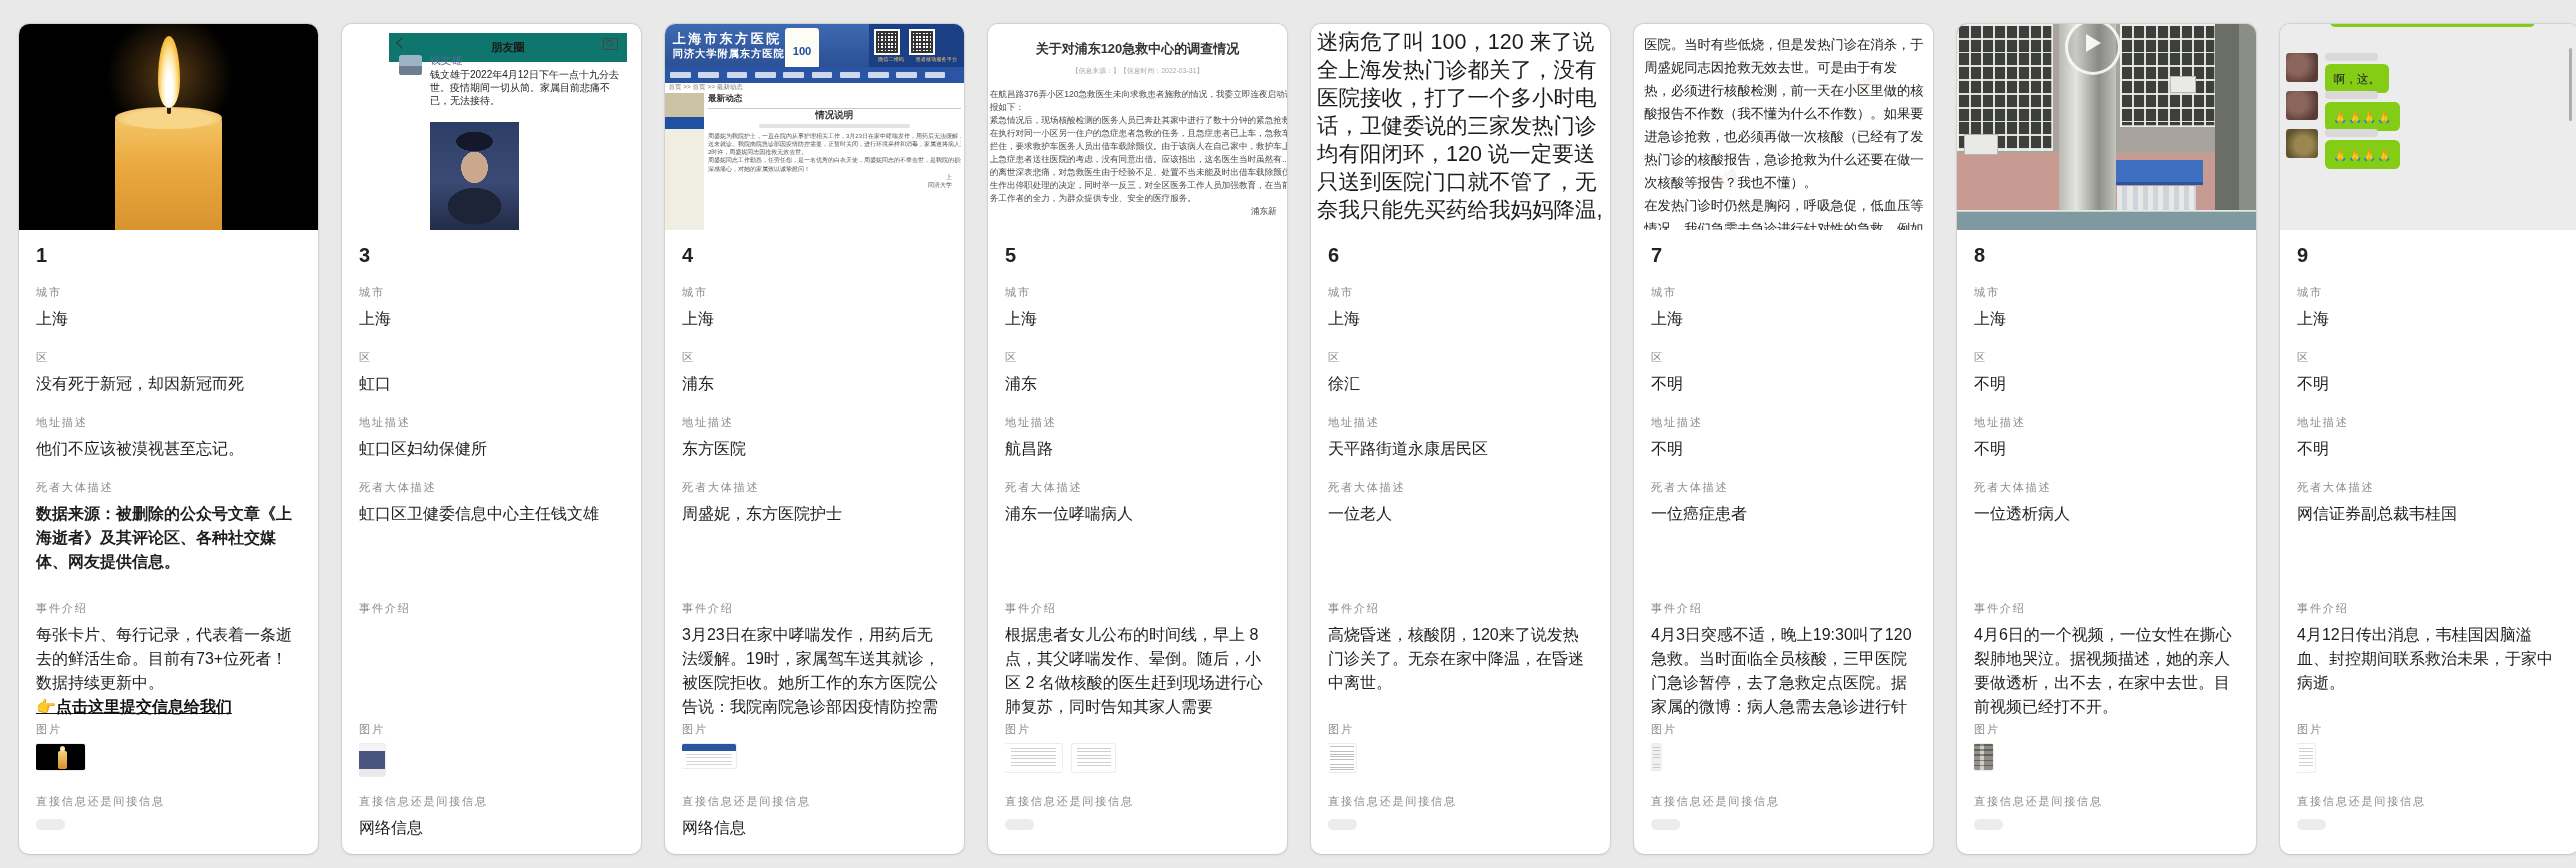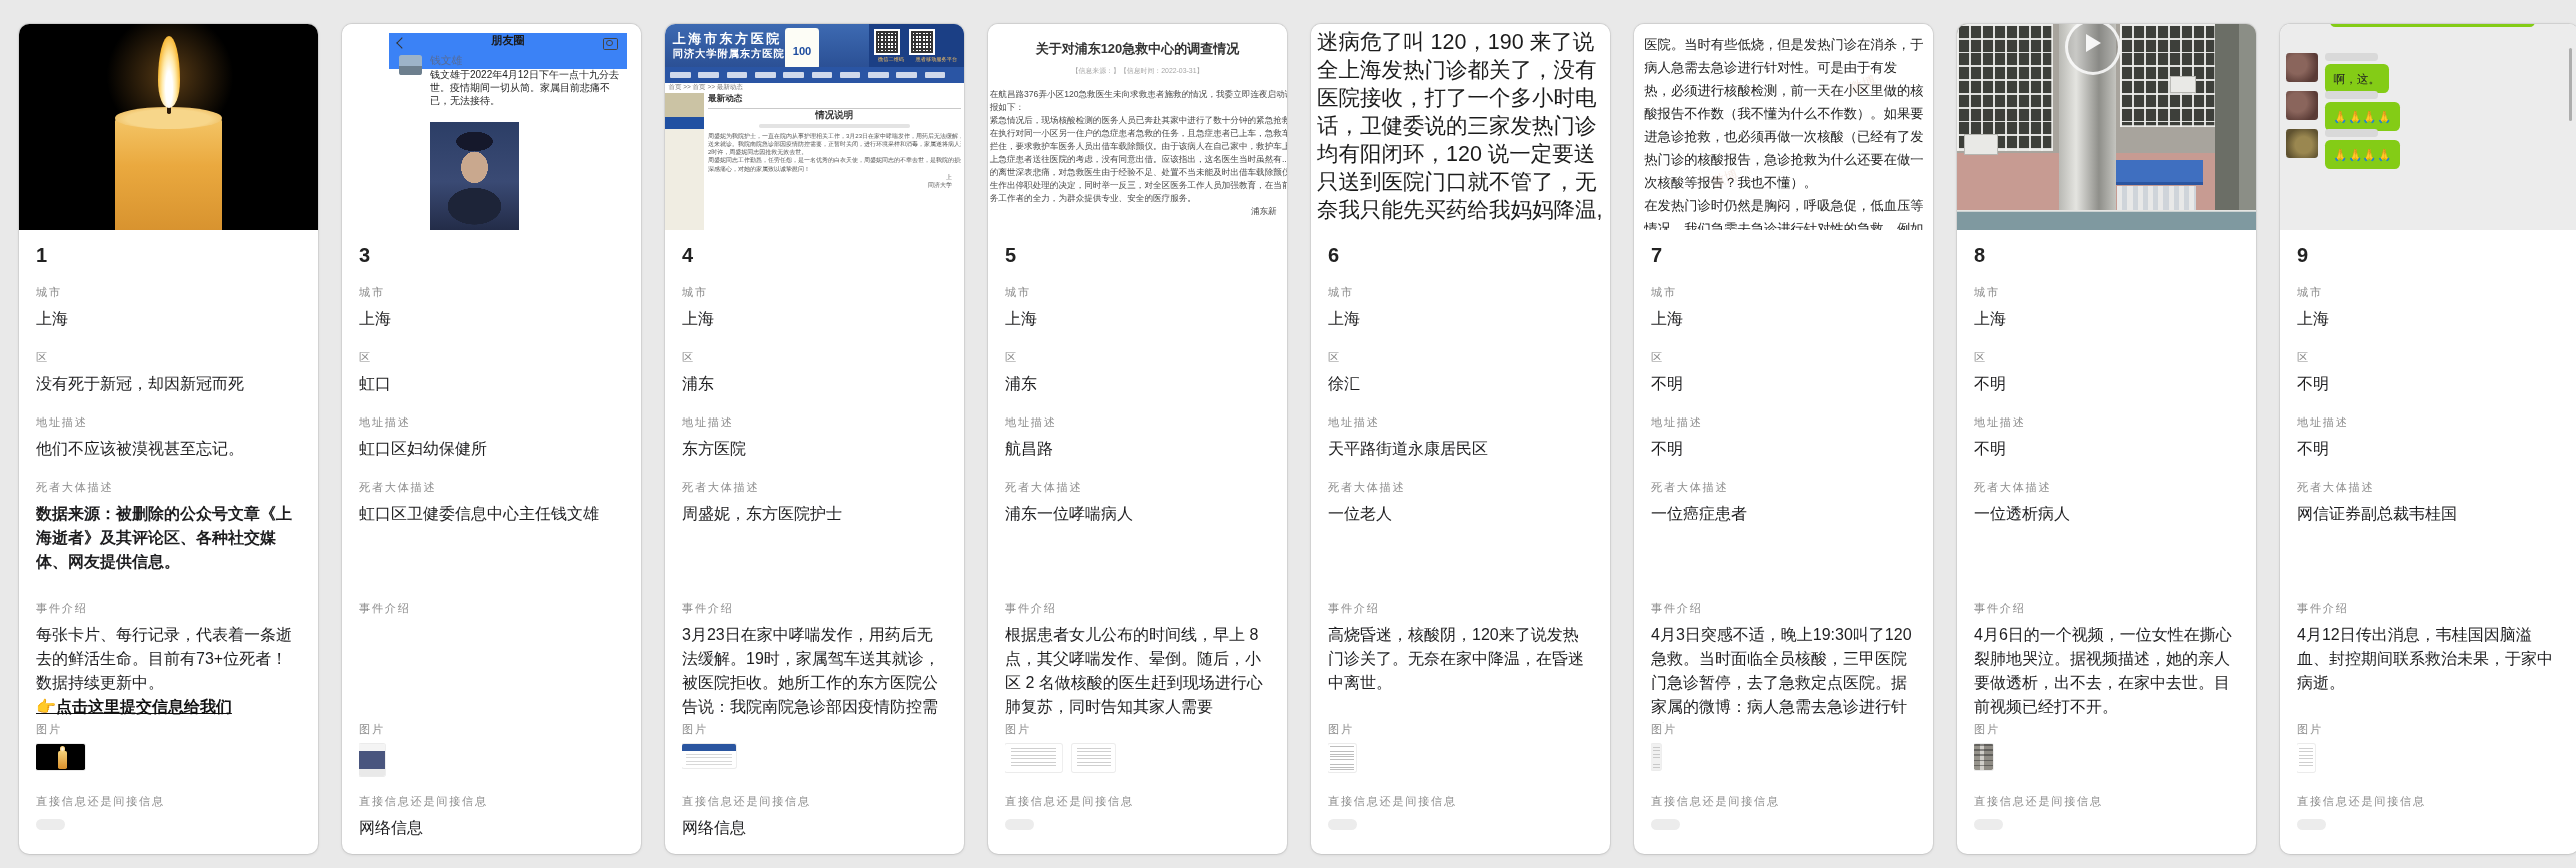--- a/index.html
+++ b/index.html
@@ -45,21 +45,21 @@
                 filter:blur(0.5px);}
   .candle-wick{position:absolute;left:148px;top:76px;width:4.3px;height:13.8px;background:#2c1a08;border-radius:1.7px;}
   .candle-body{position:absolute;left:96px;top:89px;width:107px;height:117px;border-radius:8.6px 8.6px 0 0;
                background:linear-gradient(180deg,#f5c86a,#eaa93f 45%,#d8932f);}
   .candle-top{position:absolute;left:96px;top:83px;width:107px;height:22.4px;border-radius:50%;
               background:radial-gradient(ellipse at 50% 55%,#f7d68a 0 55%,#eab04a 90%);}
 
   
   .img-moments{background:#fff;}
   .moments-scr{position:absolute;left:47px;top:8.6px;width:238px;height:198px;background:#fff;}
-  .m-head{height:36px;background:#3b82f6;position:relative;display:flex;align-items:flex-start;justify-content:center;}
+  .m-head{height:29px;background:#0f766e;position:relative;display:flex;align-items:center;justify-content:center;}
   .m-title{font-size:11.2px;font-weight:700;color:#1a1a1a;}
   .m-back{position:absolute;left:8.6px;top:6.9px;width:6.9px;height:6.9px;border-left:1.7px solid #333;border-bottom:1.7px solid #333;transform:rotate(45deg);}
   .m-cam{position:absolute;right:8.6px;top:5.2px;width:13.8px;height:10.3px;border:1.3px solid #444;border-radius:1.7px;}
   .m-cam::after{content:"";position:absolute;width:4.3px;height:4.3px;border:1.3px solid #444;border-radius:50%;left:2.6px;top:0.9px;}
   .m-av{position:absolute;left:10.3px;top:22.4px;width:23px;height:20px;border-radius:2.6px;
         background:linear-gradient(180deg,#9db3c8 0 55%,#6d7f8e 55%);}
   .m-name{position:absolute;left:41px;top:21.5px;font-size:10.8px;font-weight:400;color:#576b95;}
   .m-text{position:absolute;left:41px;top:35px;width:191px;font-size:10px;line-height:13.3px;color:#222;}
   .m-photo{position:absolute;left:41px;top:89px;width:89px;height:108px;
            background:radial-gradient(ellipse 26px 13.8px at 50% 18%,#15182b 0 70%,transparent 71%),
@@ -373,21 +373,21 @@
         </div>
         <div class="field ">
           <div class="fl">直接信息还是间接信息</div>
           <div class="pill"></div>
         </div>
       </div>
     </div>
     <div class="card">
       <div class="cimg img-bigtext">
         <div class="bt">
-          <div>迷病危了叫 120，190 来了说</div>
+          <div>迷病危了叫 100，120 来了说</div>
           <div>全上海发热门诊都关了，没有</div>
           <div>医院接收，打了一个多小时电</div>
           <div>话，卫健委说的三家发热门诊</div>
           <div>均有阳闭环，120 说一定要送</div>
           <div>只送到医院门口就不管了，无</div>
           <div>奈我只能先买药给我妈妈降温,</div>
         </div>
       </div>
       <div class="cbody">
         <div class="num">6</div>
@@ -422,21 +422,21 @@
         <div class="field ">
           <div class="fl">直接信息还是间接信息</div>
           <div class="pill"></div>
         </div>
       </div>
     </div>
     <div class="card">
       <div class="cimg img-smalltext">
         <div class="st">
           <div>医院。当时有些低烧，但是发热门诊在消杀，于</div>
-          <div>病人急需去急诊进行针对性。可是由于有发</div>
+          <div>周盛妮同志因抢救无效去世。可是由于有发</div>
           <div>热，必须进行核酸检测，前一天在小区里做的核</div>
           <div>酸报告不作数（我不懂为什么不作数）。如果要</div>
           <div>进急诊抢救，也必须再做一次核酸（已经有了发</div>
           <div>热门诊的核酸报告，急诊抢救为什么还要在做一</div>
           <div>次核酸等报告？我也不懂）。</div>
           <div>在发热门诊时仍然是胸闷，呼吸急促，低血压等</div>
           <div>情况，我们急需去急诊进行针对性的急救，例如</div>
           <span class="st-wm" style="left: 215px; top: 52px;">微博</span>
           <span class="st-wm" style="left: 77px; top: 146px;">微博</span>
         </div>

